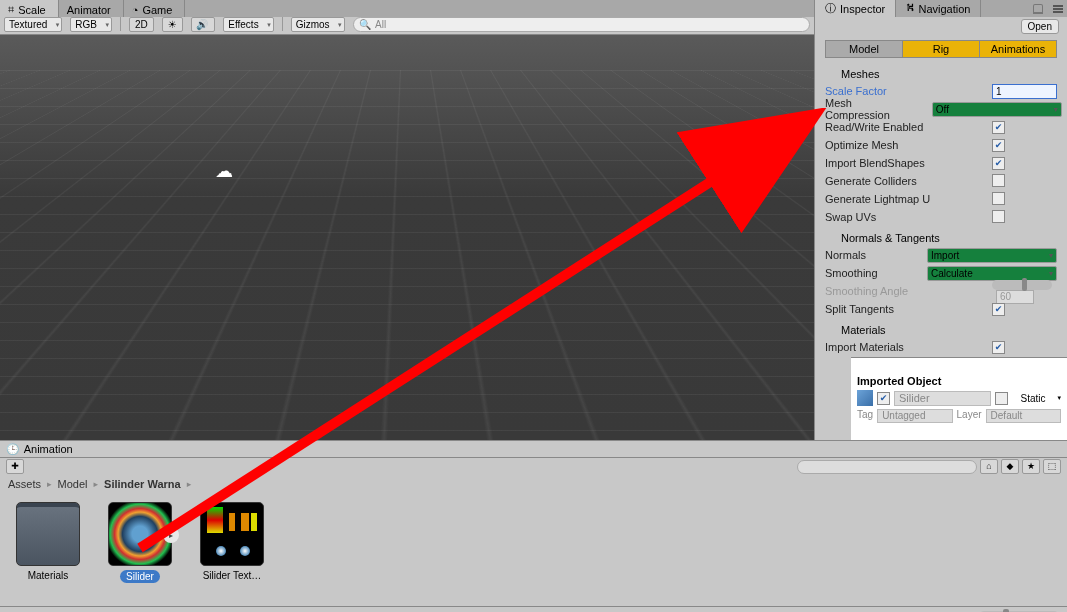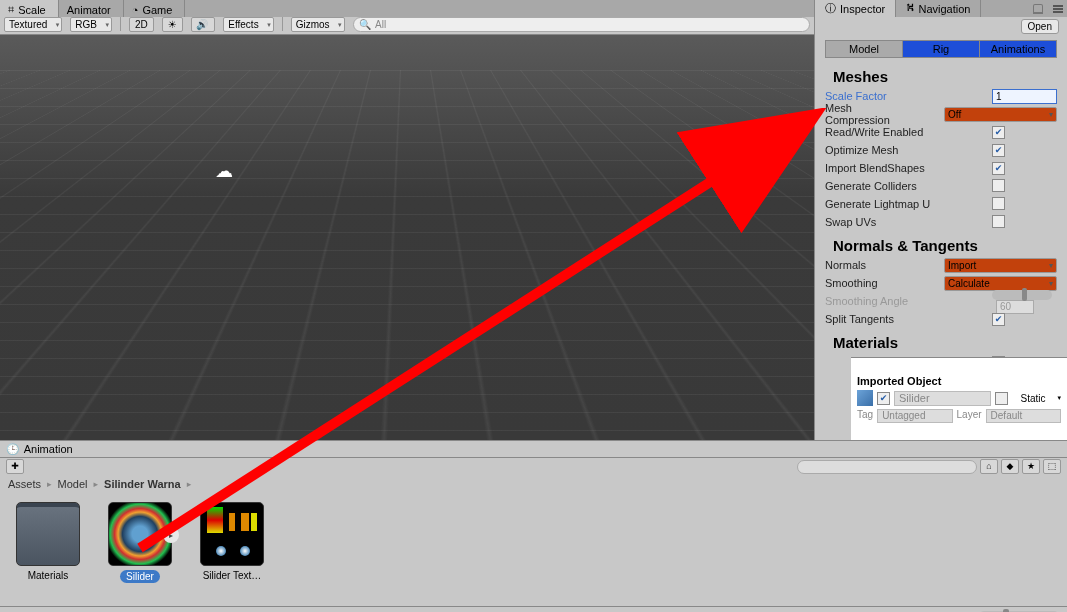--- a/index.html
+++ b/index.html
@@ -70,33 +70,33 @@
 .insp-tabs { display: flex; height: 17px; background: #a8a8a8; }
 .insp-tab { padding: 2px 10px; font-size: 11px; border-right: 1px solid #888; display: flex; align-items: center; gap: 4px; }
 .insp-tab.active { background: #c8c8c8; }
 .insp-header { padding: 4px 6px; display: flex; align-items: center; gap: 6px; }
 .insp-header .title { font-size: 12px; }
 .model-icon { width: 28px; height: 20px; background: radial-gradient(ellipse, #60a0d0 30%, #304860 60%); border-radius: 50%; border: 1px solid #555; }
 .header-icons { margin-left: auto; display: flex; gap: 2px; align-items: center; }
 .open-btn { font-size: 10px; border: 1px solid #999; border-radius: 3px; padding: 1px 6px; background: #e8e8e8; margin-top: 2px; float: right; }
 
 .subtab-row { display: flex; margin: 6px 10px 4px; }
-.subtab { flex: 1; text-align: center; border: 1px solid #888; background: #1d4ed8; padding: 2px 0; font-size: 11px; }
+.subtab { flex: 1; text-align: center; border: 1px solid #888; background: #eab308; padding: 2px 0; font-size: 11px; }
 .subtab.active { background: #aaa; }
 .subtab + .subtab { border-left: none; }
 
 .insp-body { padding: 0 10px; overflow-y: auto; flex: 1; }
-.section-h { font-weight: bold; font-size: 15px; margin: 6px 8px 2px; }
+.section-h { font-weight: normal; font-size: 11px; margin: 6px 16px 2px; }
 .prop-row { display: flex; align-items: center; height: 18px; font-size: 11px; gap: 42px; }
 .prop-row .plabel { width: 125px; color: #222; }
 .prop-row .plabel.hilite { color: #3a6fcf; }
 .prop-row .plabel.dim { color: #999; }
 .prop-row .pval { flex: 1; }
 .num-input { width: 100%; height: 15px; border: 1px solid #3a6fcf; background: #eef4ff; padding: 0 3px; font-size: 10px; }
-.dd-field { display: inline-block; width: 113px; height: 15px; border: 1px solid #999; background: #c2410c; font-size: 10px; padding: 0 3px; position: relative; border-radius: 2px; line-height: 13px; }
+.dd-field { display: inline-block; width: 130px; height: 15px; border: 1px solid #999; background: #15803d; font-size: 10px; padding: 0 3px; position: relative; border-radius: 2px; line-height: 13px; }
 .dd-field::after { content: '▾'; position: absolute; right: 3px; font-size: 8px; color: #555; }
 .cb { width: 13px; height: 13px; border: 1px solid #888; background: #eee; display: inline-flex; align-items: center; justify-content: center; font-size: 9px; color: #2a5fa8; }
 .slider-mini { display: inline-block; width: 60px; height: 10px; background: #bbb; border-radius: 5px; position: relative; vertical-align: middle; }
 .slider-mini::after { content:''; position:absolute; left:50%; top:-2px; width:5px; height:13px; background:#888; border-radius:2px; }
 .num-readonly { display: inline-block; width: 38px; border: 1px solid #aaa; background: #ddd; font-size: 10px; padding: 0 3px; height: 14px; line-height: 12px; color: #999; margin-left: 4px; }
 
 .imported-section { border-top: 1px solid #888; background: #ffffff; padding: 17px 6px; margin-left: 36px; }
 .imported-head { font-weight: bold; font-size: 11px; }
 .imported-row { display: flex; align-items: center; gap: 4px; margin-top: 3px; }
 .cube-icon { width: 16px; height: 16px; background: linear-gradient(135deg,#6ca3d8,#3a6fa8); display: inline-block; }

